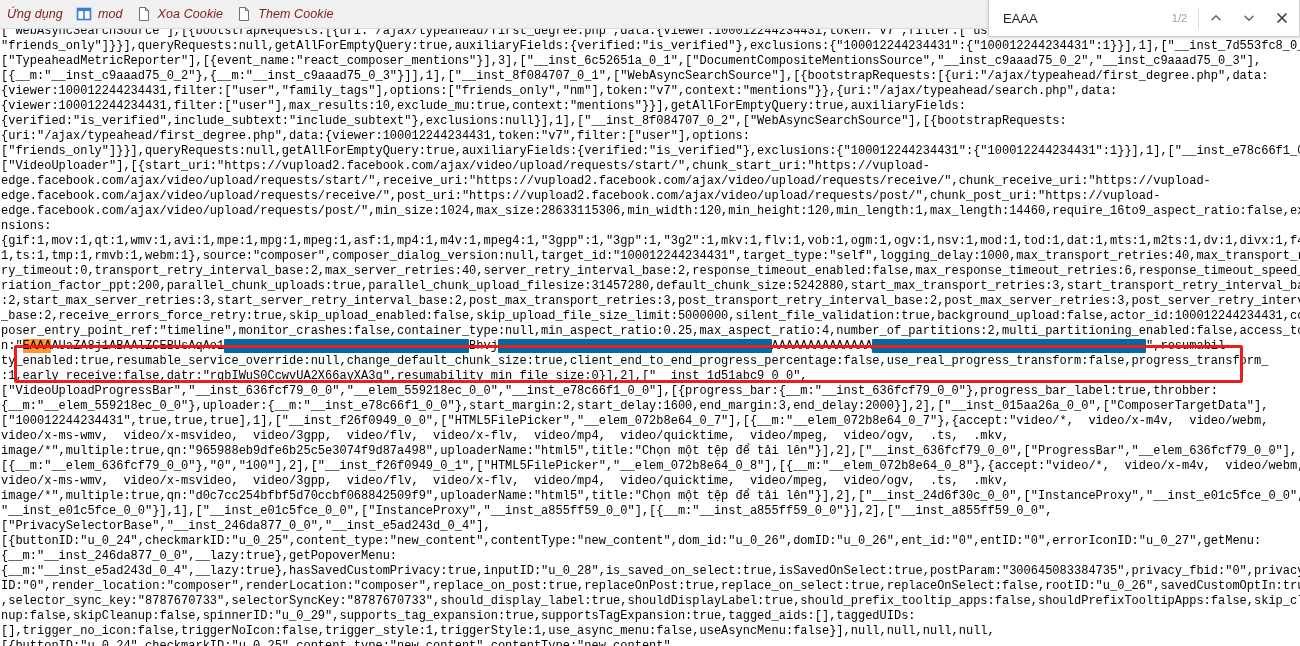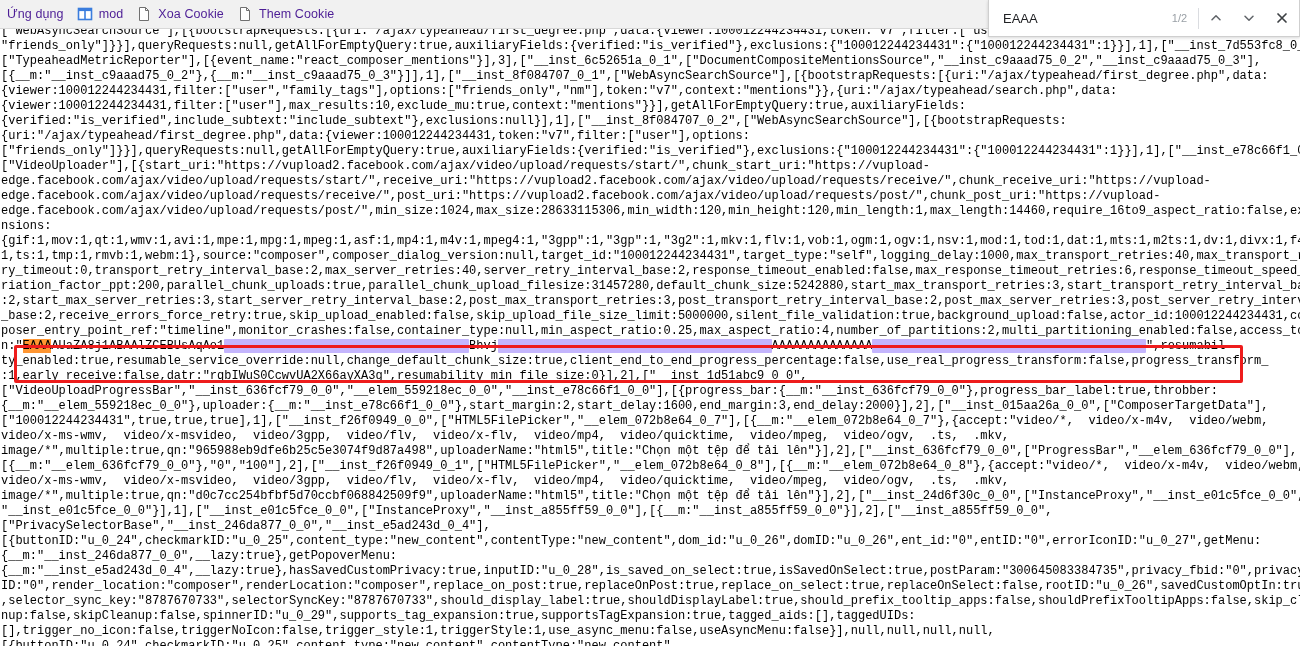--- a/index.html
+++ b/index.html
@@ -28,23 +28,24 @@
     display: flex;
     align-items: center;
     height: 23px;
     padding: 0 8px 0 5px;
     border-radius: 3px;
     cursor: default;
     white-space: nowrap;
   }
   .bm-label {
     font-size: 12.5px;
-    color: #4c1d95;
+    color: #7f1d1d;
     margin-left: 6px;
     letter-spacing: .1px;
+    font-style: italic;
   }
   .bm-item.no-icon .bm-label { margin-left: 0; }
   .bm-icon { width: 16px; height: 16px; display: block; flex: 0 0 16px; }
 
   
   #find-bar {
     position: absolute;
     top: 0; right: 0;
     width: 312px; height: 37px;
     background: #ffffff;
@@ -113,21 +114,21 @@
   }
   #source-text .ln { display: block; height: 15px; }
 
   
   .hl-active {
     background: #ff9632;
     color: #000;
   }
   
   .redact {
-    background: #c4b5fd;
+    background: #0369a1;
     color: transparent;
     border-radius: 1px;
   }
   
   #red-box {
     position: absolute;
     left: 14px;
     top: 316px;
     width: 1229px;
     height: 38px;

